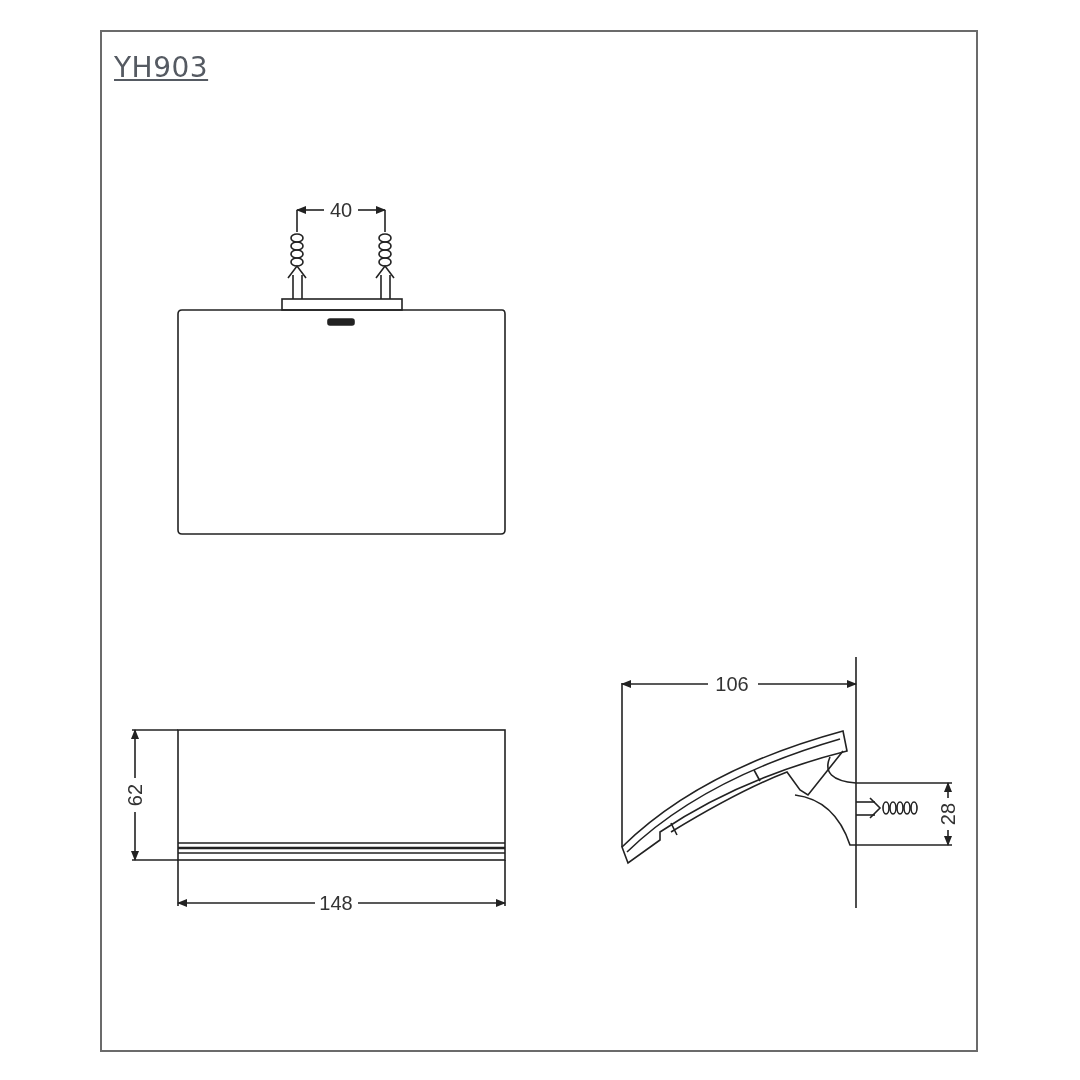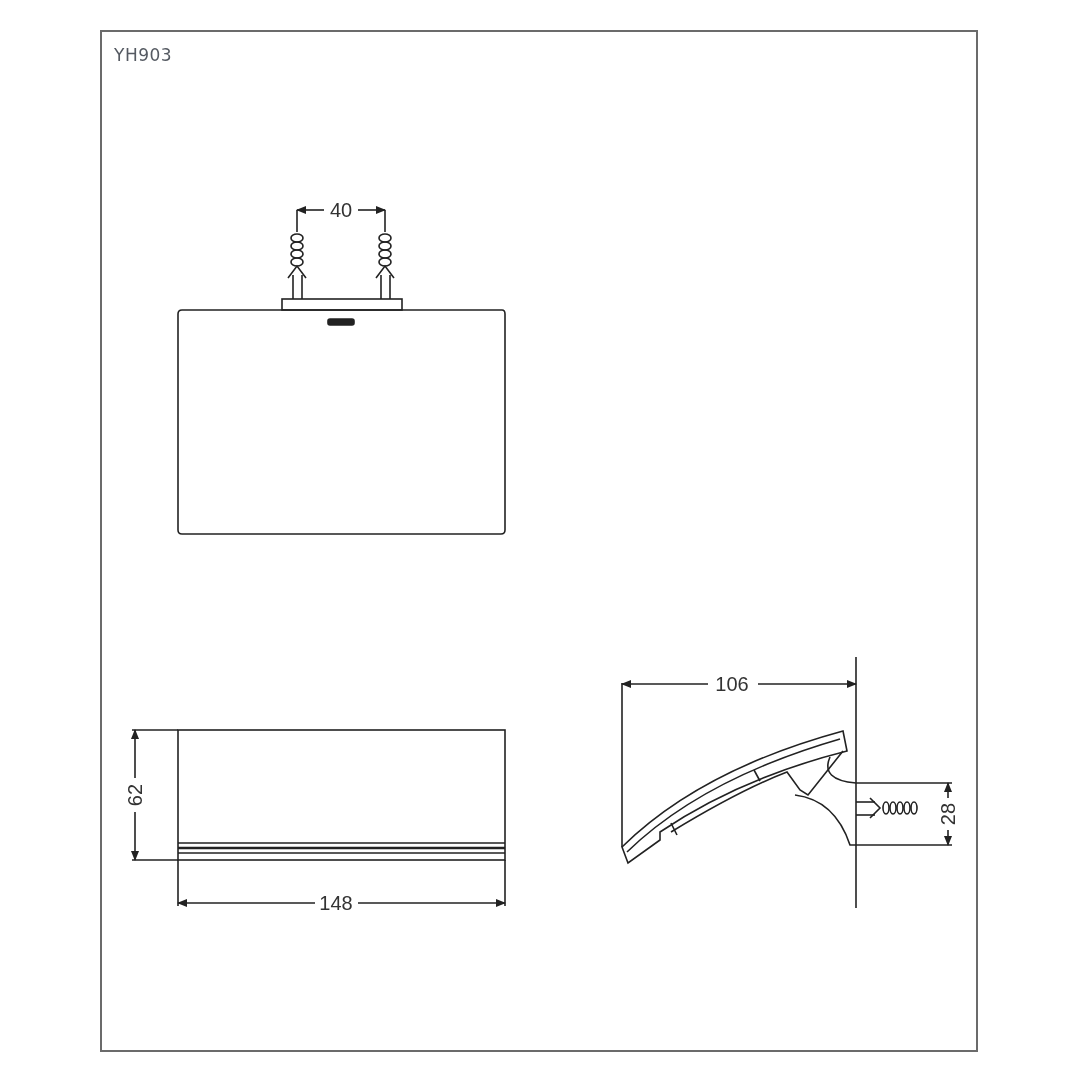--- a/index.html
+++ b/index.html
@@ -1,18 +1,18 @@
 <!DOCTYPE html>
 <html><head>
 <meta charset="utf-8">
 <style>
   html, body { margin: 0; padding: 0; background: #ffffff; }
   body { width: 1080px; height: 1080px; position: relative; overflow: hidden; font-family: "Liberation Sans", sans-serif; }
   #frame { position: absolute; left: 100px; top: 30px; width: 878px; height: 1022px; border: 2px solid #6b6b6b; box-sizing: border-box; }
-  #model-label { position: absolute; left: 114px; top: 45px; font-size: 17px; color: #555a62; font-family: "DejaVu Sans", sans-serif; letter-spacing: 0.5px; }
+  #model-label { position: absolute; left: 114px; top: 51px; font-size: 28px; color: #555a62; font-family: "DejaVu Sans", sans-serif; letter-spacing: 0.5px; text-decoration: underline; }
   svg { position: absolute; left: 0; top: 0; }
   .dim { font-family: "Liberation Sans", sans-serif; font-size: 20px; fill: #333333; }
 </style>
 </head>
 <body>
 
 <div id="frame"></div>
 <div id="model-label">YH903</div>
 
 <svg width="1080" height="1080" viewBox="0 0 1080 1080">

